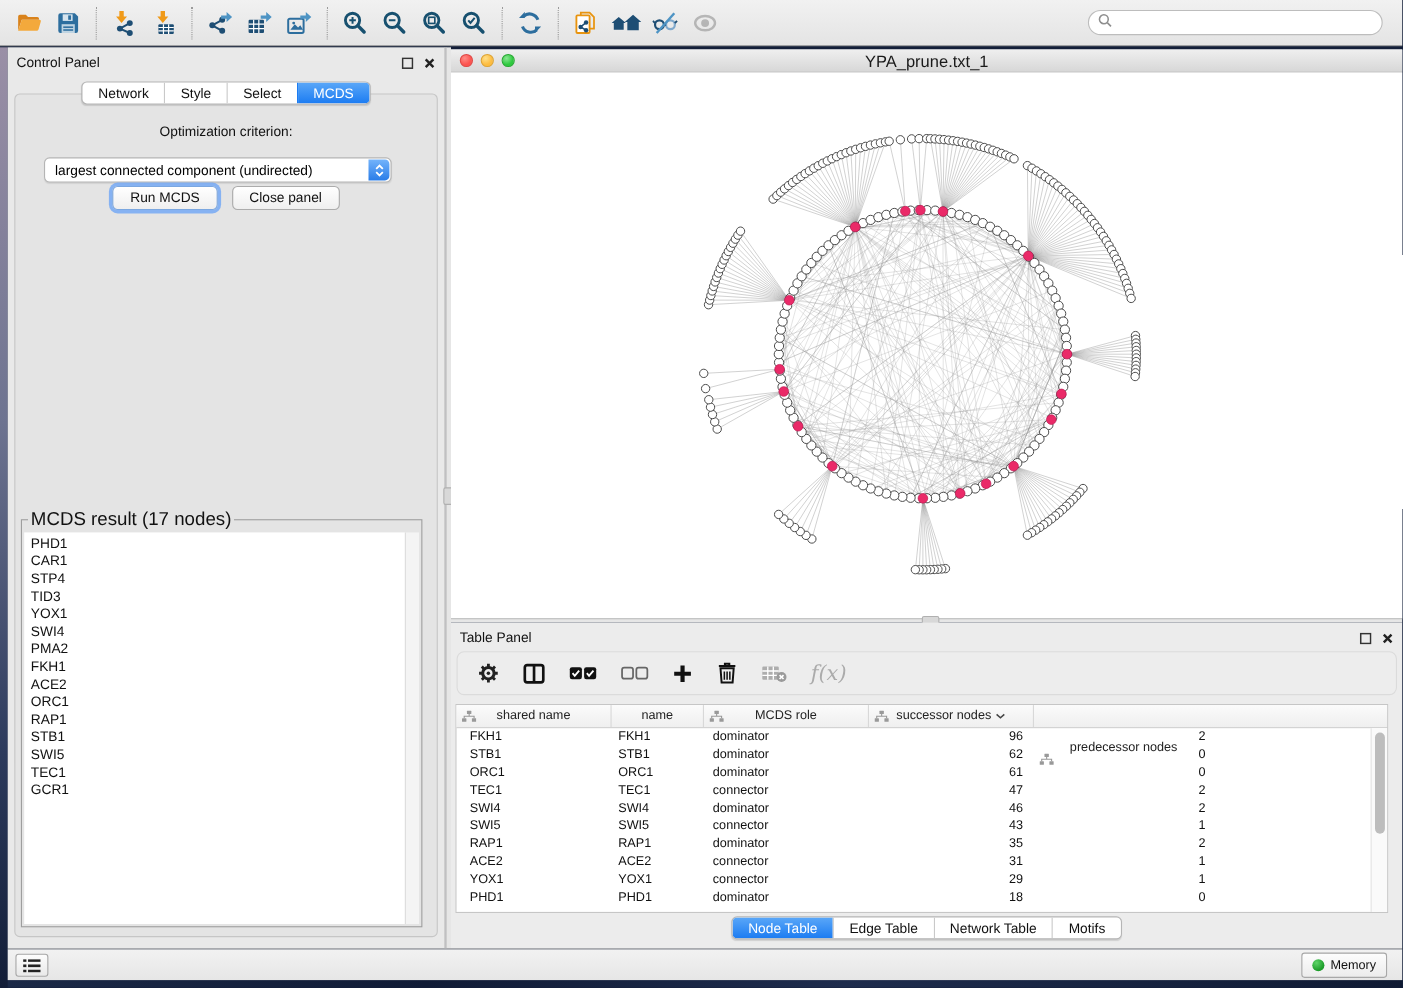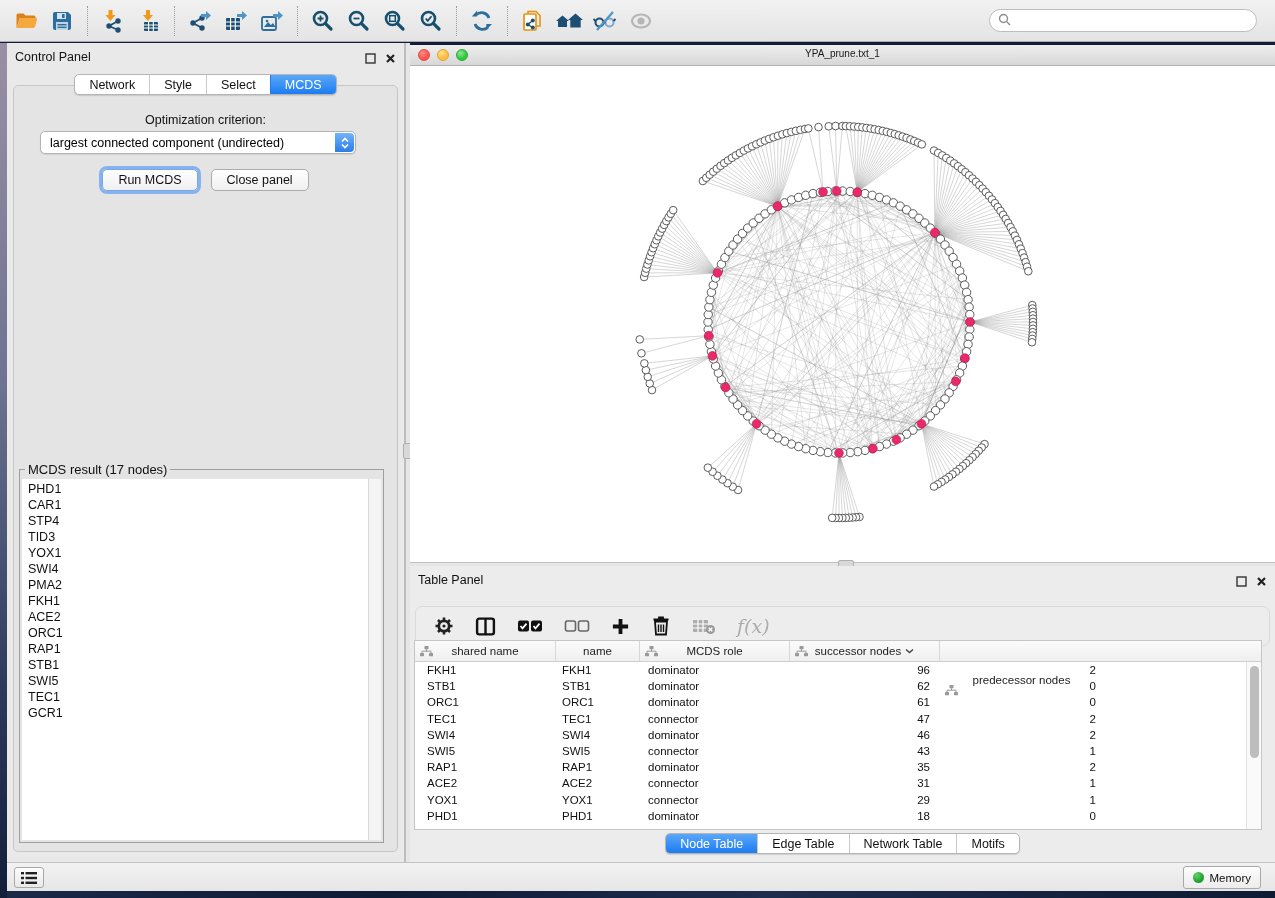--- a/index.html
+++ b/index.html
@@ -29,61 +29,61 @@
   .win-icons{position:absolute;right:8px;top:7px;display:flex;gap:9px;align-items:center;}
   .seg-row{position:absolute;left:0;right:0;top:31px;display:flex;justify-content:center;z-index:3;}
   .seg{display:flex;border:1px solid #B5B5B5;border-radius:5px;overflow:hidden;background:#fff;height:21px;
     box-shadow:0 1px 1px rgba(0,0,0,.12);}
   .seg-tab{padding:3px 14px 0 14px;font-size:12.5px;color:#111;border-left:1px solid #C9C9C9;cursor:default;}
   .seg-tab:first-child{border-left:0;}
   .seg-tab.sel{background:linear-gradient(#5AA7F8,#1C7CF2);color:#fff;border-left-color:#1C7CF2;}
   .cp-body{position:absolute;left:6px;right:6px;top:42px;bottom:10px;background:#E4E4E4;
     border:1px solid #C6C6C6;border-radius:5px;}
   .opt-label{margin-top:27px;text-align:center;font-size:12.5px;color:#111;}
-  .dropdown{position:absolute;left:26px;top:45px;width:316px;height:23px;background:#fff;
+  .dropdown{position:absolute;left:26px;top:57px;width:316px;height:23px;background:#fff;
     border:1px solid #B4B4B4;border-radius:5px;font-size:12.5px;display:flex;align-items:center;
     padding-left:9px;box-shadow:0 1px 1px rgba(0,0,0,.08);}
   .stepper{position:absolute;right:1px;top:1px;bottom:1px;width:19px;border-radius:0 4px 4px 0;
     background:linear-gradient(#73B3FB,#2A7DE8);display:flex;align-items:center;justify-content:center;}
   .btn-row{position:absolute;left:0;right:0;top:83px;display:flex;justify-content:center;gap:13px;}
   .mac-btn{height:22px;padding:0 15px;font-size:12.5px;font-family:"Liberation Sans",sans-serif;
     background:linear-gradient(#FFFFFF,#EFEFEF);border:1px solid #ACACAC;border-radius:5px;color:#111;}
   .mac-btn.focus{box-shadow:0 0 0 3px rgba(110,165,245,.8);border-color:#7BA7E0;}
   fieldset.mcds-fs{position:absolute;left:5px;right:13px;top:376px;bottom:8px;margin:0;padding:0;
     border:1px solid #9E9E9E;background:transparent;}
-  fieldset.mcds-fs legend{font-size:13px;color:#111;margin-left:5px;padding:0 3px;margin-top:32px;}
+  fieldset.mcds-fs legend{font-size:17px;color:#111;margin-left:5px;padding:0 3px;margin-top:32px;}
   .mcds-list{position:absolute;left:2px;right:14px;top:2px;bottom:2px;background:#fff;overflow:hidden;
     border-right:1px solid #D9D9D9;padding-top:2px;}
   .mcds-item{font-size:12.5px;color:#111;line-height:16px;padding-left:6px;}
   .mcds-scroll{position:absolute;right:2px;top:2px;bottom:2px;width:12px;background:#F4F4F4;}
   
   .v-divider{position:absolute;left:405px;top:43px;width:5px;height:819px;background:#E6E6E6;
     border-left:1px solid #BDBDBD;}
   .v-grip{position:absolute;left:-3px;top:400px;width:9px;height:16px;background:#D8D8D8;
     border:1px solid #B0B0B0;border-radius:2px;}
   .h-divider{position:absolute;left:410px;top:562px;width:865px;height:4px;background:#E6E6E6;
     border-top:1px solid #C2C2C2;}
   .h-grip{position:absolute;left:428px;top:-3px;width:16px;height:8px;background:#D8D8D8;
     border:1px solid #B0B0B0;border-radius:2px;}
   
   .net-win{position:absolute;left:410px;top:45px;width:865px;height:517px;background:#fff;}
   .net-titlebar{position:relative;height:21px;background:linear-gradient(#EFEFEF,#D7D7D7);
     border-bottom:1px solid #B1B1B1;}
-  .net-title{position:absolute;left:0;right:0;top:3px;text-align:center;font-size:10px;color:#1a1a1a;}
+  .net-title{position:absolute;left:0;right:0;top:3px;text-align:center;font-size:15px;color:#1a1a1a;}
   .lights{position:absolute;left:8px;top:4px;display:flex;gap:7px;}
   .light{width:12px;height:12px;border-radius:50%;}
   .light.red{background:radial-gradient(circle at 35% 30%,#ff8c86,#FC5450 60%);border:1px solid #DF4744;}
   .light.yellow{background:radial-gradient(circle at 35% 30%,#ffe08a,#FDBC40 60%);border:1px solid #DEA434;}
   .light.green{background:radial-gradient(circle at 35% 30%,#8ae792,#2FC93F 60%);border:1px solid #28A933;}
   .net-canvas{position:absolute;left:0;top:21px;width:865px;height:496px;background:#fff;}
   
   .table-panel{position:absolute;left:410px;top:566px;width:865px;height:296px;background:#ECECEC;}
   .tp-titlebar{position:relative;height:26px;}
   .tp-toolbar{position:absolute;left:5px;right:5px;top:26px;height:40px;background:#EDEDED;
-    border:1px solid #DBDBDB;border-radius:7px;display:flex;align-items:center;gap:21px;padding-left:18px;margin-top:14px;}
+    border:1px solid #DBDBDB;border-radius:7px;display:flex;align-items:center;gap:21px;padding-left:18px;}
   .tp-tool{display:flex;align-items:center;justify-content:center;border:0;background:transparent;padding:0;}
   .fx{font-family:"DejaVu Serif","Liberation Serif",serif;font-style:italic;font-size:19px;color:#ABABAB;}
   .nt-table{position:absolute;left:4px;top:74px;width:848px;height:190px;background:#fff;border:1px solid #C6C6C6;}
   .nt-header{display:flex;height:21px;background:linear-gradient(#FBFBFB,#EFEFEF);border-bottom:1px solid #CFCFCF;}
   .nt-th{position:relative;display:flex;align-items:center;justify-content:center;gap:4px;
     border-right:1px solid #D8D8D8;font-size:11.5px;color:#222;}
   .nt-th .colicon{position:absolute;left:5px;top:5px;}
   .nt-body{position:absolute;left:0;top:21px;right:15px;bottom:0;overflow:hidden;}
   .nt-tr{display:flex;height:16.2px;align-items:center;}
   .nt-td{font-size:11.5px;color:#111;white-space:nowrap;overflow:hidden;}

